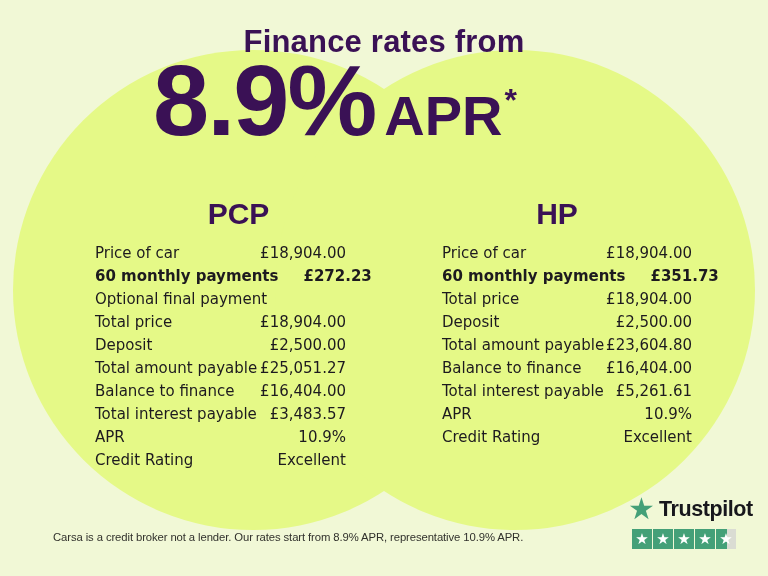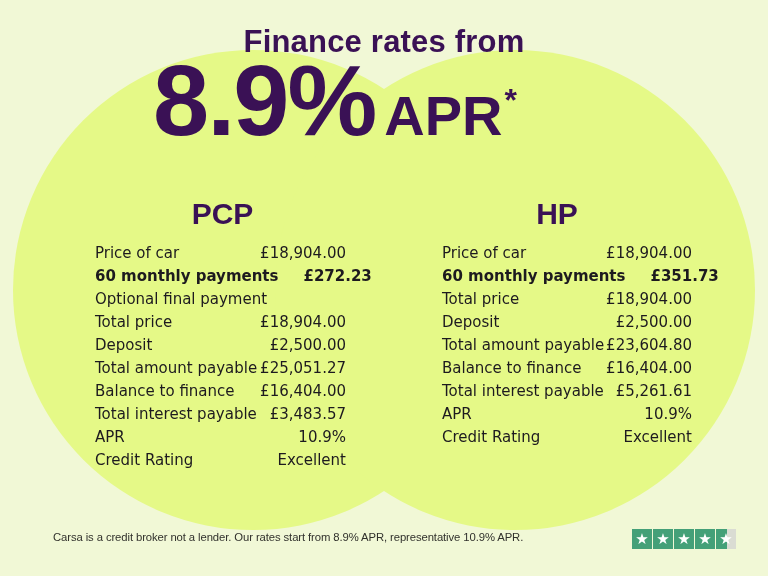--- a/index.html
+++ b/index.html
@@ -36,21 +36,21 @@
   }
   .rate{font-size:101px;font-weight:bold;line-height:1;letter-spacing:-2px;}
   .apr{font-size:56px;font-weight:bold;line-height:1;margin-left:9px;letter-spacing:0;}
   .ast{font-size:32px;font-weight:bold;position:relative;top:-24px;left:2px;}
 
   .col-title{
     position:absolute;top:197px;
     font-size:30px;font-weight:bold;color:var(--purple);
     text-align:center;
   }
-  .col-title.pcp{left:95px;width:255px;}
+  .col-title.pcp{left:111px;width:255px;}
   .col-title.hp{left:442px;width:230px;}
 
   .fin-table{position:absolute;top:241px;font-family:"DejaVu Sans",sans-serif;font-size:15px;}
   .fin-table.pcp{left:95px;width:251px;}
   .fin-table.hp{left:442px;width:250px;}
   .row{display:flex;justify-content:space-between;align-items:center;height:23px;}
   .row .lbl{white-space:nowrap;}
   .row .val{white-space:nowrap;text-align:right;}
   .row.bold{font-weight:bold;gap:25px;}
 
@@ -184,20 +184,24 @@
     <div class="row">
       <span class="lbl">Credit Rating</span>
       <span class="val">Excellent</span>
     </div>
   </div>
 
   <div class="disclaimer">
     <div>Carsa is a credit broker not a lender. Our rates start from 8.9% APR, representative 10.9% APR.</div>
   </div>
 
+  <div class="tp-logo">
+    <span class="tp-star-icon"></span>
+    <span class="tp-brand">Trustpilot</span>
+  </div>
 
   <div class="tp-stars">
     <span class="tp-box"></span>
     <span class="tp-box"></span>
     <span class="tp-box"></span>
     <span class="tp-box"></span>
     <span class="tp-box half"></span>
   </div>
 
 </div>

